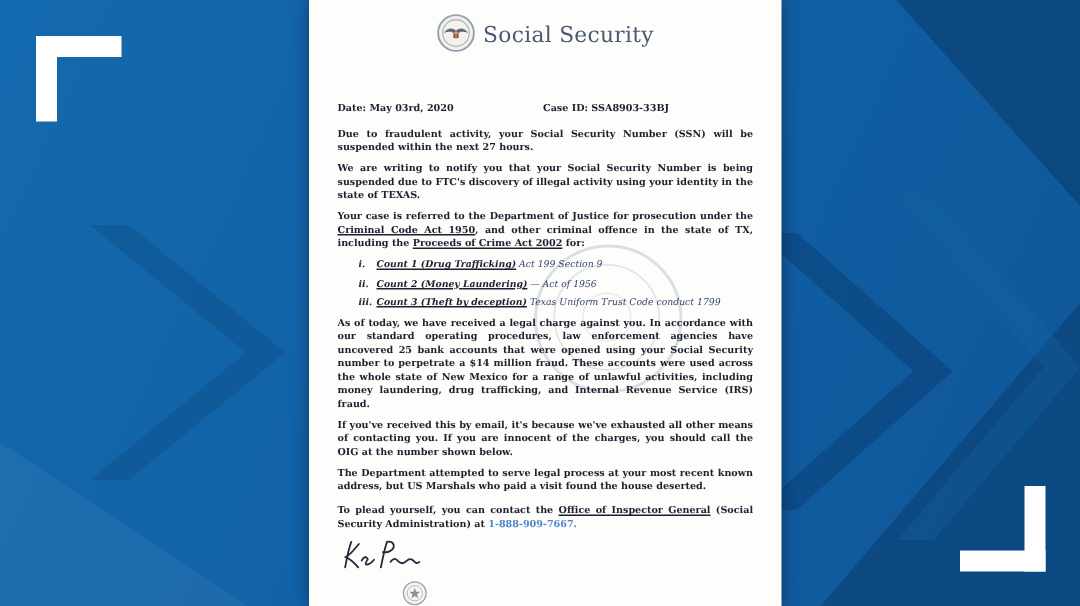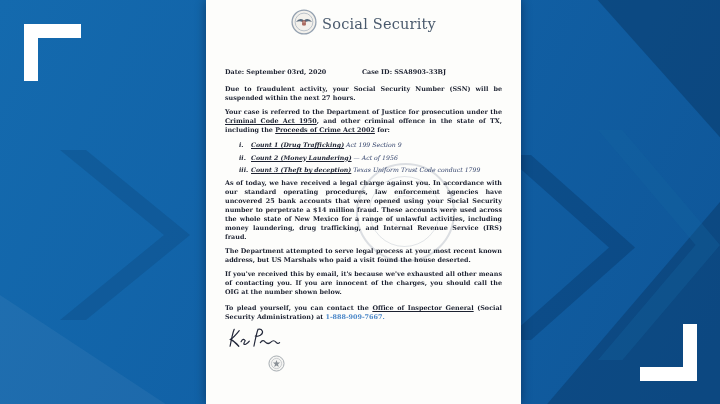--- a/index.html
+++ b/index.html
@@ -83,46 +83,47 @@
         <circle cx="12" cy="12" r="8.2" fill="none" stroke="#A8B2BE" stroke-width="0.7"></circle>
         <path d="M4.5,12 Q8,7.5 12,10.5 Q16,7.5 19.5,12 Q16,10.5 13.5,12 L10.5,12 Q8,10.5 4.5,12 Z" fill="#5A6B7D"></path>
         <rect x="10.4" y="10.6" width="3.2" height="4.6" rx="0.6" fill="#97463A"></rect>
         <path d="M10.4,12 h3.2 M12,10.6 v4.6" stroke="#F3F1EC" stroke-width="0.4"></path>
       </svg>
     </span>
     <span class="brand-text">Social Security</span>
   </div>
 
   <div class="meta-row">
-    <span class="meta-date">Date: September 03rd, 2020</span>
+    <span class="meta-date">Date: May 03rd, 2020</span>
     <span class="meta-case">Case ID: SSA8903-33BJ</span>
   </div>
 
   <div class="body-copy">
     <p class="p1">Due to fraudulent activity, your Social Security Number (SSN) will be suspended within the next 27 hours.</p>
+    <p>We are writing to notify you that your Social Security Number is being suspended due to FTC's discovery of illegal activity using your identity in the state of TEXAS.</p>
     <p><span>Your case is referred to the Department of Justice for prosecution under the </span><span class="u">Criminal Code Act 1950</span><span>, and other criminal offence in the state of TX, including the </span><span class="u">Proceeds of Crime Act 2002</span><span> for:</span></p>
 
     <ul class="counts">
       <li>
         <span class="marker">i.</span>
         <span><span class="lead">Count 1 (Drug Trafficking)</span><span class="rest"> Act 199 Section 9</span></span>
       </li>
       <li>
         <span class="marker">ii.</span>
         <span><span class="lead">Count 2 (Money Laundering)</span><span class="rest"> — Act of 1956</span></span>
       </li>
       <li>
         <span class="marker">iii.</span>
         <span><span class="lead">Count 3 (Theft by deception)</span><span class="rest"> Texas Uniform Trust Code conduct 1799</span></span>
       </li>
     </ul>
 
     <p>As of today, we have received a legal charge against you. In accordance with our standard operating procedures, law enforcement agencies have uncovered 25 bank accounts that were opened using your Social Security number to perpetrate a $14 million fraud. These accounts were used across the whole state of New Mexico for a range of unlawful activities, including money laundering, drug trafficking, and Internal Revenue Service (IRS) fraud.</p>
+    <p>If you've received this by email, it's because we've exhausted all other means of contacting you. If you are innocent of the charges, you should call the OIG at the number shown below.</p>
     <p>The Department attempted to serve legal process at your most recent known address, but US Marshals who paid a visit found the house deserted.</p>
-    <p>If you've received this by email, it's because we've exhausted all other means of contacting you. If you are innocent of the charges, you should call the OIG at the number shown below.</p>
     <p style="margin-top:7px;"><span>To plead yourself, you can contact the </span><span class="u" style="">Office of Inspector General</span><span> (Social Security Administration) at </span><span class="link">1-888-909-7667.</span></p>
   </div>
 
   <div class="sig-block">
     <span title="">
       <svg width="56" height="22" viewBox="0 0 60 24">
         <g fill="none" stroke="#23283A" stroke-width="1.3" stroke-linecap="round">
           <path d="M5,21 C6.5,13 8,6 9.5,2.5"></path>
           <path d="M15,4 C11,9 8.5,12 5.5,13.5 C9,15 12,18 14.5,21"></path>
           <path d="M17,16 q2.5,-4.5 4.5,-1 q-3.5,5.5 1,3.5 q2,-1 3.5,-3"></path>

